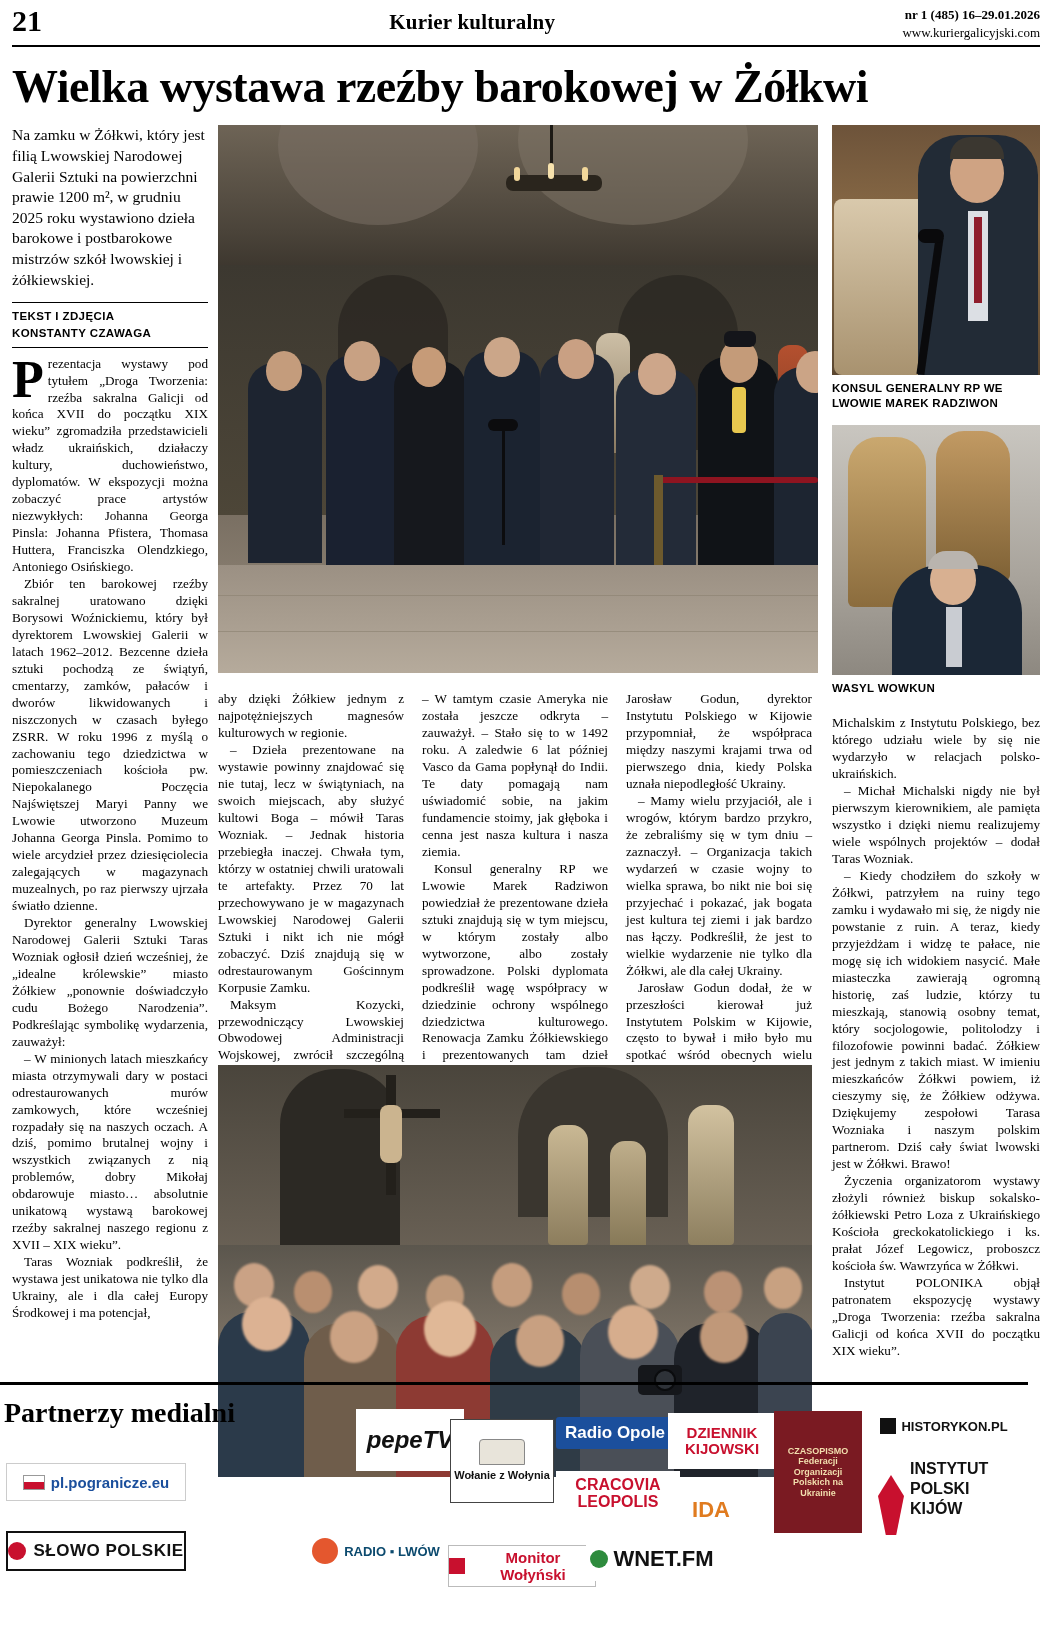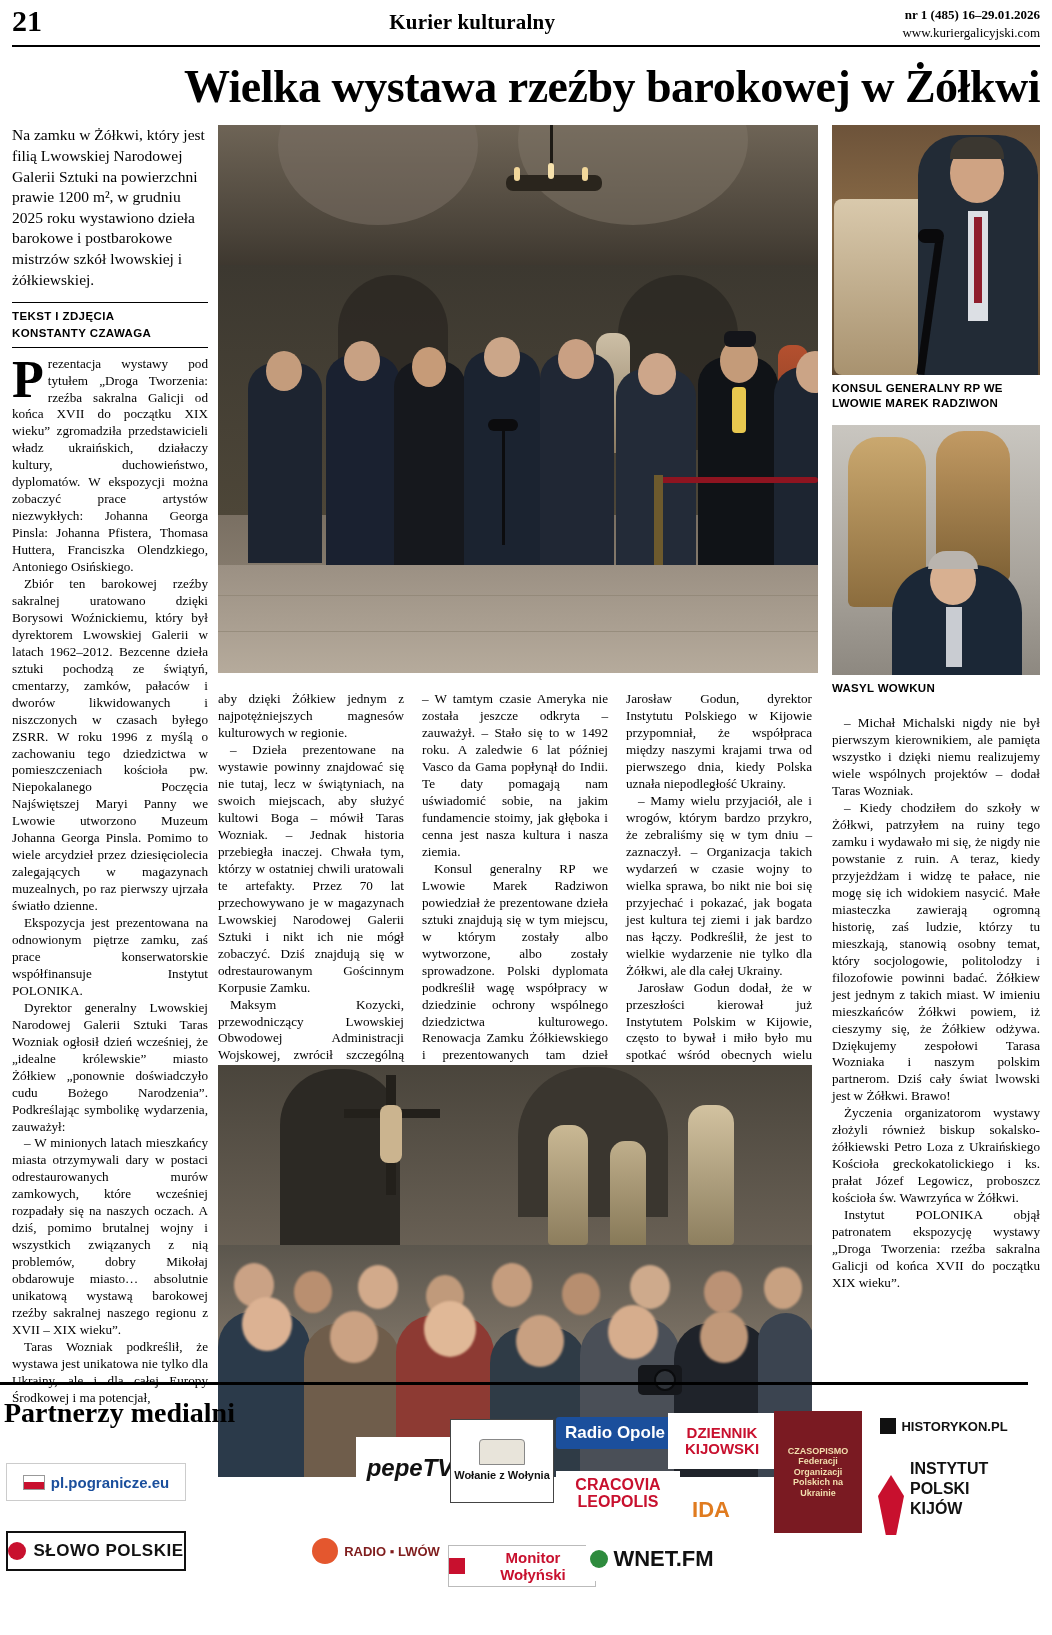--- a/index.html
+++ b/index.html
@@ -23,21 +23,21 @@
   .page-number { font-family: "Liberation Serif", serif; font-size: 30px; font-weight: bold; line-height: 1; }
   .masthead-title { font-size: 21px; font-weight: bold; letter-spacing: .2px; margin-top: 4px; }
   .masthead-right { text-align: right; font-size: 13px; line-height: 1.35; font-family: "Liberation Serif", serif; }
   .masthead-right .issue { font-weight: bold; }
 
   
   .headline {
     font-family: "Liberation Serif", serif;
     font-size: 46px;
     font-weight: bold;
-    text-align: right;
+    text-align: left;
     letter-spacing: -0.5px;
     margin: 16px 0 14px 0;
     line-height: 1.05;
   }
 
   
   .content { position: relative; }
 
   .lede-col {
     position: absolute; left: 0; top: 0; width: 196px;
@@ -122,21 +122,20 @@
   <div class="content">
 
     <div class="lede-col">
       <div class="lede">Na zamku w Żółkwi, który jest filią Lwowskiej Narodowej Galerii Sztuki na powierzchni prawie 1200 m², w grudniu 2025 roku wystawiono dzieła barokowe i postbarokowe mistrzów szkół lwowskiej i żółkiewskiej.</div>
       <div class="byline-rule"></div>
       <div class="byline" style="white-space:pre-line;">TEKST I ZDJĘCIA
 KONSTANTY CZAWAGA</div>
       <div class="body-text">
         <p class="first"><span class="dropcap">P</span><span>rezentacja wystawy pod tytułem „Droga Tworzenia: rzeźba sakralna Galicji od końca XVII do początku XIX wieku” zgromadziła przedstawicieli władz ukraińskich, działaczy kultury, duchowieństwo, dyplomatów. W ekspozycji można zobaczyć prace artystów niezwykłych: Johanna Georga Pinsla: Johanna Pfistera, Thomasa Huttera, Franciszka Olendzkiego, Antoniego Osińskiego.</span></p>
         <p>Zbiór ten barokowej rzeźby sakralnej uratowano dzięki Borysowi Woźnickiemu, który był dyrektorem Lwowskiej Galerii w latach 1962–2012. Bezcenne dzieła sztuki pochodzą ze świątyń, cmentarzy, zamków, pałaców i dworów likwidowanych i niszczonych w czasach byłego ZSRR. W roku 1996 z myślą o zachowaniu tego dziedzictwa w pomieszczeniach kościoła pw. Niepokalanego Poczęcia Najświętszej Maryi Panny we Lwowie utworzono Muzeum Johanna Georga Pinsla. Pomimo to wiele arcydzieł przez dziesięciolecia zalegających w magazynach muzealnych, po raz pierwszy ujrzała światło dzienne.</p>
-        <p>Ekspozycja jest prezentowana na odnowionym piętrze zamku, zaś prace konserwatorskie współfinansuje Instytut POLONIKA.</p>
         <p>Dyrektor generalny Lwowskiej Narodowej Galerii Sztuki Taras Wozniak ogłosił dzień wcześniej, że „idealne królewskie” miasto Żółkiew „ponownie doświadczyło cudu Bożego Narodzenia”. Podkreślając symbolikę wydarzenia, zauważył:</p>
         <p>– W minionych latach mieszkańcy miasta otrzymywali dary w postaci odrestaurowanych murów zamkowych, które wcześniej rozpadały się na naszych oczach. A dziś, pomimo brutalnej wojny i wszystkich związanych z nią problemów, dobry Mikołaj obdarowuje miasto… absolutnie unikatową wystawą barokowej rzeźby sakralnej naszego regionu z XVII – XIX wieku”.</p>
         <p>Taras Wozniak podkreślił, że wystawa jest unikatowa nie tylko dla Ukrainy, ale i dla całej Europy Środkowej i ma potencjał,</p>
       </div>
     </div>
 
     <div class="photo ph-grad-hall" style="left:206px; top:0px; width:600px; height:548px;">
 
       <div style="position:absolute;left:0;top:0;width:100%;height:150px;background:linear-gradient(180deg,#6e6456 0%,#4b443a 70%,#3a342c 100%);"></div>
       <div style="position:absolute;left:60px;top:-60px;width:200px;height:160px;border-radius:50%;background:#7a7064;opacity:.55;"></div>
@@ -221,20 +220,21 @@
       <p>Konsul generalny RP we Lwowie Marek Radziwon powiedział że prezentowane dzieła sztuki znajdują się w tym miejscu, w którym zostały albo wytworzone, albo zostały sprowadzone. Polski dyplomata podkreślił wagę współpracy w dziedzinie ochrony wspólnego dziedzictwa kulturowego. Renowacja Zamku Żółkiewskiego i prezentowanych tam dzieł odbywa się przy „skromnym udziale” Polski, w szczególności Narodowego Instytutu „Polonika”.</p>
     </div>
 
     <div class="col" style="left:614px; top:566px; width:186px;">
       <p class="first">Jarosław Godun, dyrektor Instytutu Polskiego w Kijowie przypomniał, że współpraca między naszymi krajami trwa od pierwszego dnia, kiedy Polska uznała niepodległość Ukrainy.</p>
       <p>– Mamy wielu przyjaciół, ale i wrogów, którym bardzo przykro, że zebraliśmy się w tym dniu – zaznaczył. – Organizacja takich wydarzeń w czasie wojny to wielka sprawa, bo nikt nie boi się przyjechać i pokazać, jak bogata jest kultura tej ziemi i jak bardzo nas łączy. Podkreślił, że jest to wielkie wydarzenie nie tylko dla Żółkwi, ale dla całej Ukrainy.</p>
       <p>Jarosław Godun dodał, że w przeszłości kierował już Instytutem Polskim w Kijowie, często to bywał i miło było mu spotkać wśród obecnych wielu przyjaciół i znajomych. Wspomniał również o Michale</p>
     </div>
 
     <div class="col" style="left:820px; top:590px; width:208px;">
+      <p class="first">Michalskim z Instytutu Polskiego, bez którego udziału wiele by się nie wydarzyło w relacjach polsko-ukraińskich.</p>
       <p>– Michał Michalski nigdy nie był pierwszym kierownikiem, ale pamięta wszystko i dzięki niemu realizujemy wiele wspólnych projektów – dodał Taras Wozniak.</p>
       <p>– Kiedy chodziłem do szkoły w Żółkwi, patrzyłem na ruiny tego zamku i wydawało mi się, że nigdy nie powstanie z ruin. A teraz, kiedy przyjeżdżam i widzę te pałace, nie mogę się ich widokiem nasycić. Małe miasteczka zawierają ogromną historię, zaś ludzie, którzy tu mieszkają, stanowią osobny temat, który socjologowie, politolodzy i filozofowie powinni badać. Żółkiew jest jednym z takich miast. W imieniu mieszkańców Żółkwi powiem, iż cieszymy się, że Żółkiew odżywa. Dziękujemy zespołowi Tarasa Wozniaka i naszym polskim partnerom. Dziś cały świat lwowski jest w Żółkwi. Brawo!</p>
       <p>Życzenia organizatorom wystawy złożyli również biskup sokalsko-żółkiewski Petro Loza z Ukraińskiego Kościoła greckokatolickiego i ks. prałat Józef Legowicz, proboszcz kościoła św. Wawrzyńca w Żółkwi.</p>
       <p>Instytut POLONIKA objął patronatem ekspozycję wystawy „Droga Tworzenia: rzeźba sakralna Galicji od końca XVII do początku XIX wieku”.</p>
     </div>
 
     <div class="photo ph-grad-crowd" style="left:206px; top:940px; width:594px; height:412px;">
 
       <div style="position:absolute;left:0;top:0;width:100%;height:210px;background:linear-gradient(180deg,#4a453c 0%,#6d6458 100%);"></div>
       <div style="position:absolute;left:62px;top:4px;width:120px;height:190px;background:#2c2924;border-radius:56px 56px 0 0;"></div>
@@ -288,26 +288,26 @@
       <span style="display:inline-block;width:22px;height:15px;background:linear-gradient(180deg,#fff 50%,#c8102e 50%);border:1px solid #999;margin-right:6px;"></span>
       <span>pl.pogranicze.eu</span>
     </div>
 
     <div class="logo" style="left:6px; top:146px; width:180px; height:40px; background:#ffffff; border:2px solid #111; font-size:17px; color:#111; letter-spacing:.5px;">
       <span style="display:inline-block;width:18px;height:18px;border-radius:50%;background:#c8102e;margin-right:7px;"></span>
       <span>SŁOWO POLSKIE</span>
     </div>
 
 
-    <div class="logo" style="left:308px; top:140px; width:136px; height:52px; background:#ffffff; font-size:13px; color:#7f1d1d;">
+    <div class="logo" style="left:308px; top:140px; width:136px; height:52px; background:#ffffff; font-size:13px; color:#0c4a6e;">
       <span style="display:inline-block;width:26px;height:26px;border-radius:50%;background:#e4572e;margin-right:6px;"></span>
       <span>RADIO ▪ LWÓW</span>
     </div>
 
-    <div class="logo" style="left:356px; top:52px; width:108px; height:62px; background:#ffffff; font-size:24px; color:#111; font-style:italic;">
+    <div class="logo" style="left:356px; top:24px; width:108px; height:62px; background:#ffffff; font-size:24px; color:#111; font-style:italic;">
       <span>pepeTV</span>
     </div>
 
     <div class="logo" style="left:450px; top:34px; width:104px; height:84px; background:#ffffff; border:1px solid #444; font-size:11px; color:#111; flex-direction:column;">
       <span style="display:block;width:46px;height:26px;background:#e8e4da;border:1px solid #888;border-radius:4px 4px 0 0;margin-bottom:4px;"></span>
       <span style="line-height:1.2;">Wołanie z Wołynia</span>
     </div>
 
     <div class="logo" style="left:448px; top:160px; width:148px; height:42px; background:#ffffff; border:1px solid #bbb; font-size:15px; color:#c8102e;">
       <span style="display:inline-block;width:16px;height:16px;background:#c8102e;margin-right:6px;"></span>

